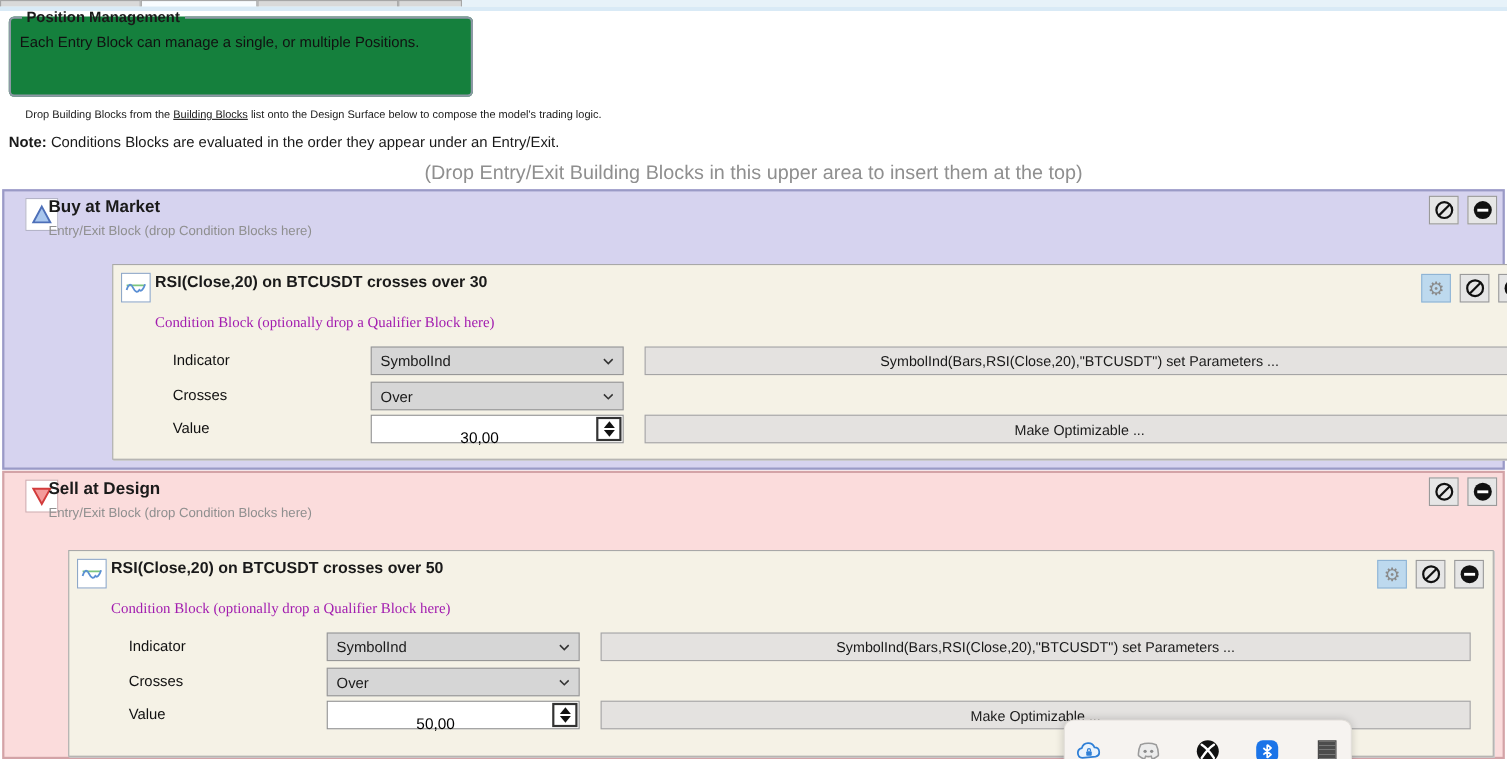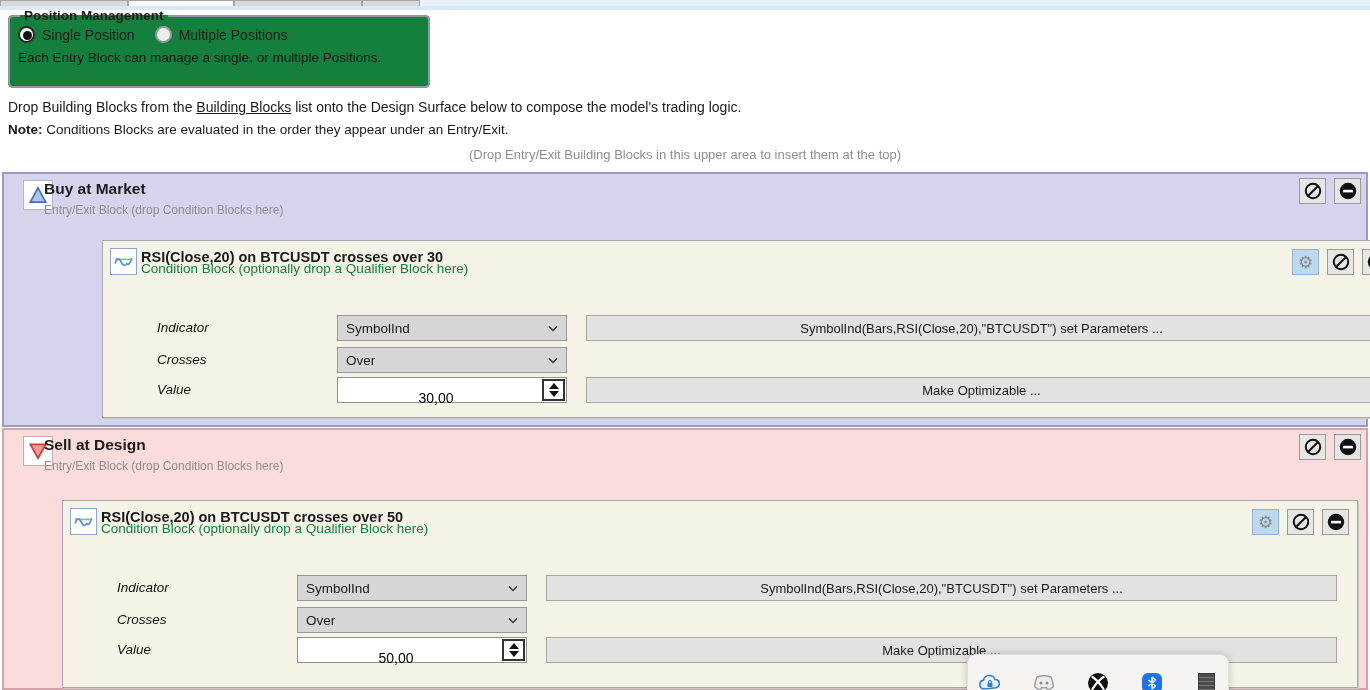--- a/index.html
+++ b/index.html
@@ -21,49 +21,49 @@
   }
   fieldset.posmgmt legend { font-size:13.5px; font-weight:700; padding:0 4px; margin-left:2px; }
   .radio-row { display:flex; align-items:center; gap:20px; margin-top:2px; }
   .radio-opt { display:flex; align-items:center; gap:7px; font-size:14px; cursor:default; }
   .radio { width:17px; height:17px; border-radius:50%; border:2px solid #9a9a9a; background:#ececec; position:relative; }
   .radio.on { border-color:#2b2b2b; background:#fff; }
   .radio.on::after { content:""; position:absolute; left:3px; top:3px; width:9px; height:9px; border-radius:50%; background:#111; }
   .posmgmt .caption { font-size:13.5px; margin-top:7px; color:#111; }
 
   
-  .instr1 { position:absolute; left:8px; top:99px; font-size:14px; }
+  .instr1 { position:absolute; left:23px; top:99px; font-size:10px; }
   .instr1 .lnk { text-decoration:underline; }
   .instr2 { position:absolute; left:8px; top:122px; font-size:13.5px; }
   .instr2 b { font-weight:700; }
-  .drop-hint { position:absolute; left:0; top:147px; width:1370px; text-align:center; font-size:13px; color:#8f8f8f; }
+  .drop-hint { position:absolute; left:0; top:147px; width:1370px; text-align:center; font-size:18px; color:#8f8f8f; }
 
   
   .block { position:absolute; left:2px; width:1366px; }
   .block.buy  { top:172px; height:255px; background:#d6d3ef; border:2px solid #9a9ac6; }
   .block.sell { top:428px; height:262px; background:#fbdcdc; border:2px solid #d3a3a7; }
   .blk-icon { position:absolute; left:19px; top:6px; width:30px; height:30px; background:#fff; border:1px solid #b4b4c8; display:flex; align-items:center; justify-content:center; }
   .blk-title { position:absolute; left:40px; top:6px; font-size:15.5px; font-weight:700; }
   .blk-sub { position:absolute; left:40px; top:29px; font-size:12px; color:#8f8f8f; }
   .sqbtn { position:absolute; top:4px; width:27px; height:26px; background:#e6e6e6; border:1px solid #9a9a9a; display:flex; align-items:center; justify-content:center; }
   .sqbtn.b1 { left:1295px; } .sqbtn.b2 { left:1330px; }
 
   
   .cond { position:absolute; left:58px; width:1296px; background:#f5f2e6; border:1px solid #a8a8a8; box-shadow:1px 1px 0 #c9c9c9; }
   .buy  .cond { top:66px; height:178px;margin-left:40px; }
   .sell .cond { top:70px; height:188px; }
   .cond-icon { position:absolute; left:7px; top:7px; width:27px; height:27px; background:#fff; border:1px solid #8fa8c8; display:flex; align-items:center; justify-content:center; }
   .cond-title { position:absolute; left:38px; top:8px; font-size:14.5px; font-weight:700; }
-  .cond-sub { position:absolute; left:38px; top:20px; font-size:13.5px; color:#15803d; }
+  .cond-sub { position:absolute; left:38px; top:44px; font-size:13.5px; color:#a21caf;font-family:Liberation Serif, serif; }
   .cond .sqbtn { top:8px; }
   .cond .gear { left:1189px; background:#bdd9ee; border-color:#8fb4d4; }
   .cond .gear span { font-size:17px; color:#8a8a8a; line-height:1; }
   .cond .c1 { left:1224px; } .cond .c2 { left:1259px; }
 
-  .frow-label { position:absolute; left:54px; font-size:13.5px; color:#111;font-style:italic; }
+  .frow-label { position:absolute; left:54px; font-size:13.5px; color:#111; }
   .dropdown { position:absolute; left:234px; width:230px; height:26px; background:#d6d6d6; border:1px solid #979797;
               display:flex; align-items:center; font-size:13.5px; padding:0 8px; }
   .dropdown .chev { margin-left:auto; display:flex; }
   .spinbox { position:absolute; left:234px; width:230px; height:26px; background:#fff; border:1px solid #8f8f8f; }
   .spinbox input { position:absolute; left:0; top:0; width:200px; height:40px; border:none; outline:none; background:transparent;
                    text-align:center; font-size:14px; font-family:"Liberation Sans", sans-serif; padding-right:4px; }
   .spinner { position:absolute; right:1px; top:1px; bottom:1px; width:23px; border:2px solid #333; background:#fff;
              display:flex; flex-direction:column; align-items:center; justify-content:space-evenly; }
   .tri-up { width:0; height:0; border-left:5px solid transparent; border-right:5px solid transparent; border-bottom:6px solid #111; }
   .tri-dn { width:0; height:0; border-left:5px solid transparent; border-right:5px solid transparent; border-top:6px solid #111; }
@@ -87,30 +87,20 @@
 <div class="tabstrip">
   <div class="tab" style="left:0;width:128px;"></div>
   <div class="tab active" style="left:128px;width:106px;"></div>
   <div class="tab" style="left:234px;width:128px;"></div>
   <div class="tab" style="left:362px;width:58px;"></div>
 </div>
 <div class="topline"></div>
 
 <fieldset class="posmgmt">
   <legend>Position Management</legend>
-  <div class="radio-row">
-    <div class="radio-opt">
-      <span class="radio on"></span>
-      <span>Single Position</span>
-    </div>
-    <div class="radio-opt">
-      <span class="radio"></span>
-      <span>Multiple Positions</span>
-    </div>
-  </div>
   <div class="caption">Each Entry Block can manage a single, or multiple Positions.</div>
 </fieldset>
 
 <div class="instr1"><span>Drop Building Blocks from the </span><span class="lnk">Building Blocks</span><span> list onto the Design Surface below to compose the model's trading logic.</span></div>
 <div class="instr2"><b>Note:</b><span> Conditions Blocks are evaluated in the order they appear under an Entry/Exit.</span></div>
 <div class="drop-hint">(Drop Entry/Exit Building Blocks in this upper area to insert them at the top)</div>
 
 <div class="block buy">
   <div class="blk-icon">
     <svg width="22" height="22" viewBox="0 0 20 20">

